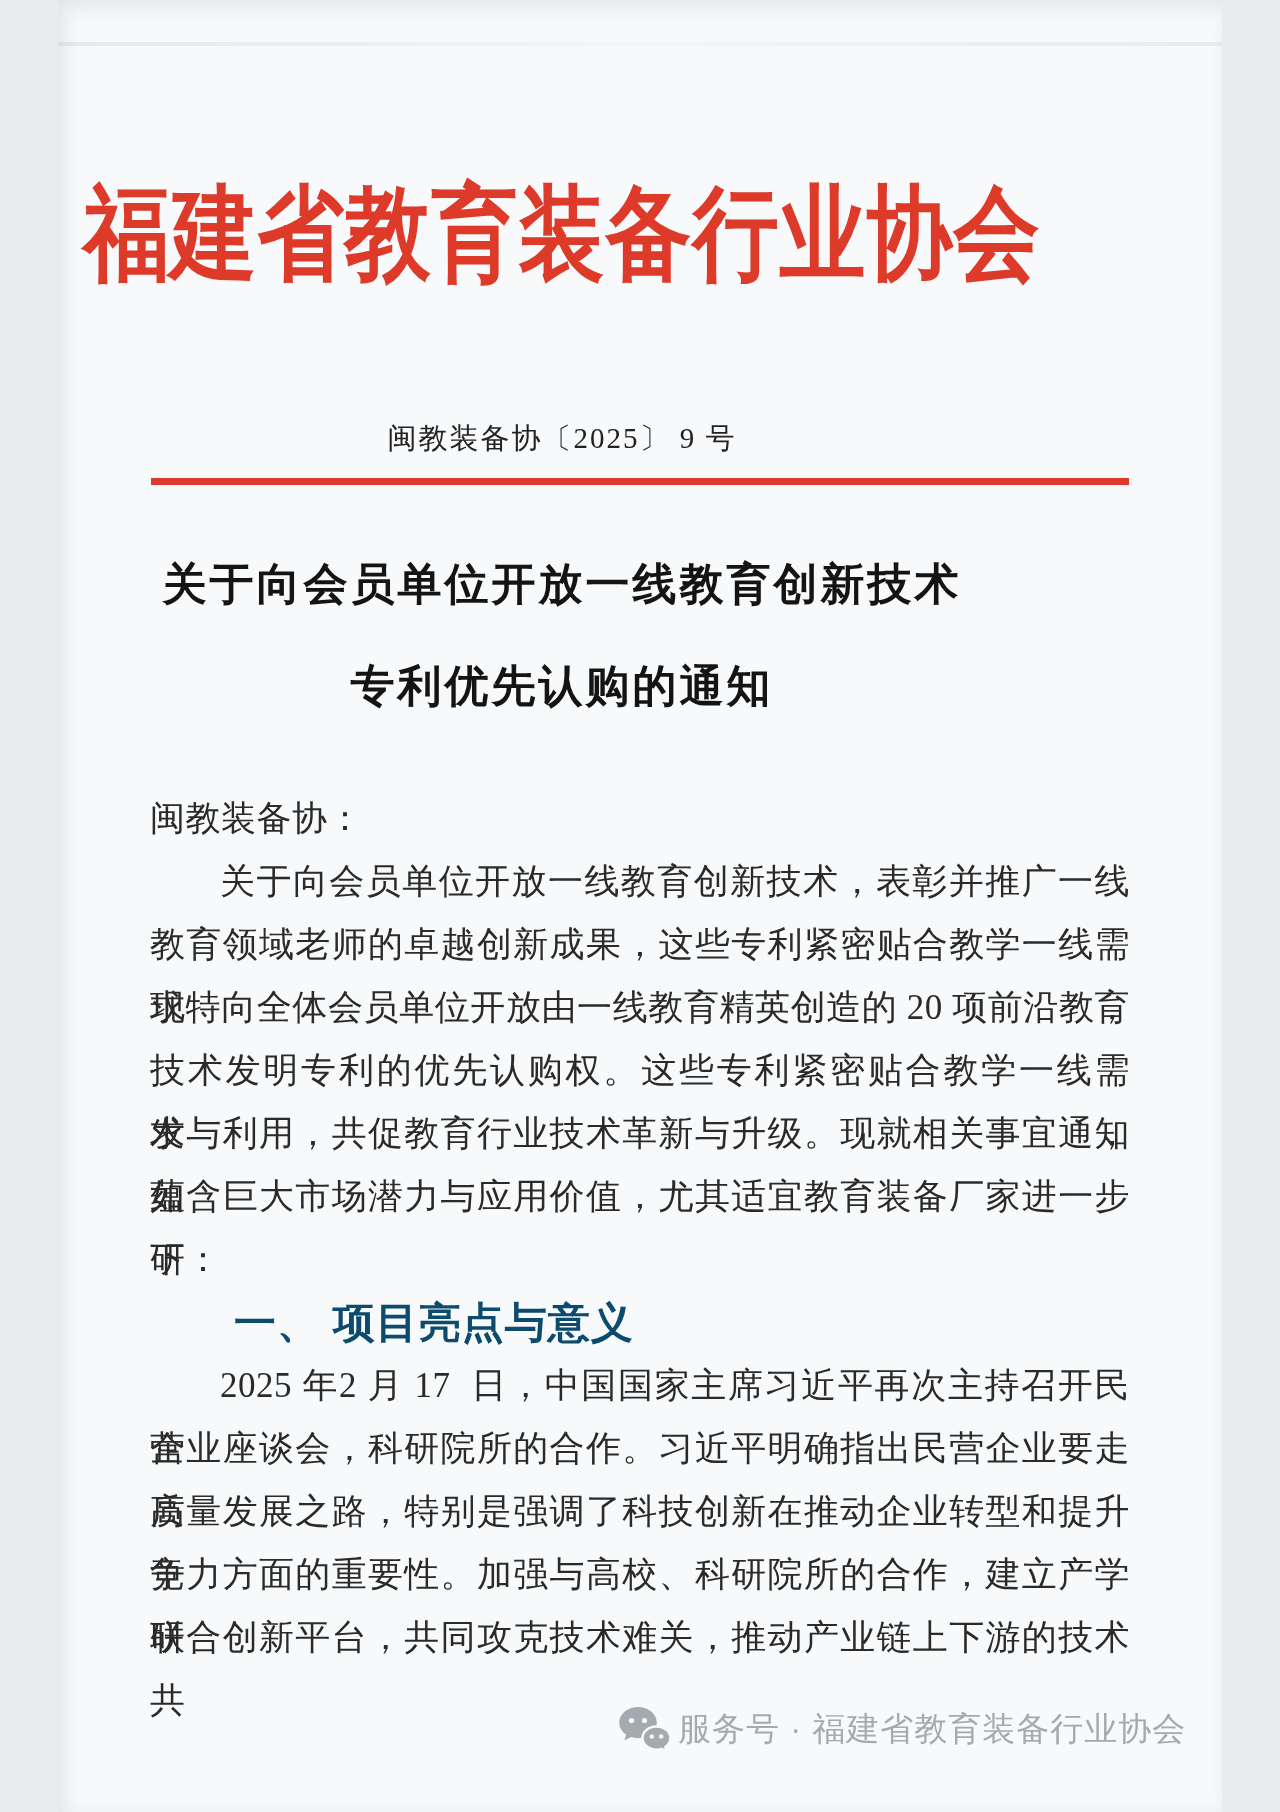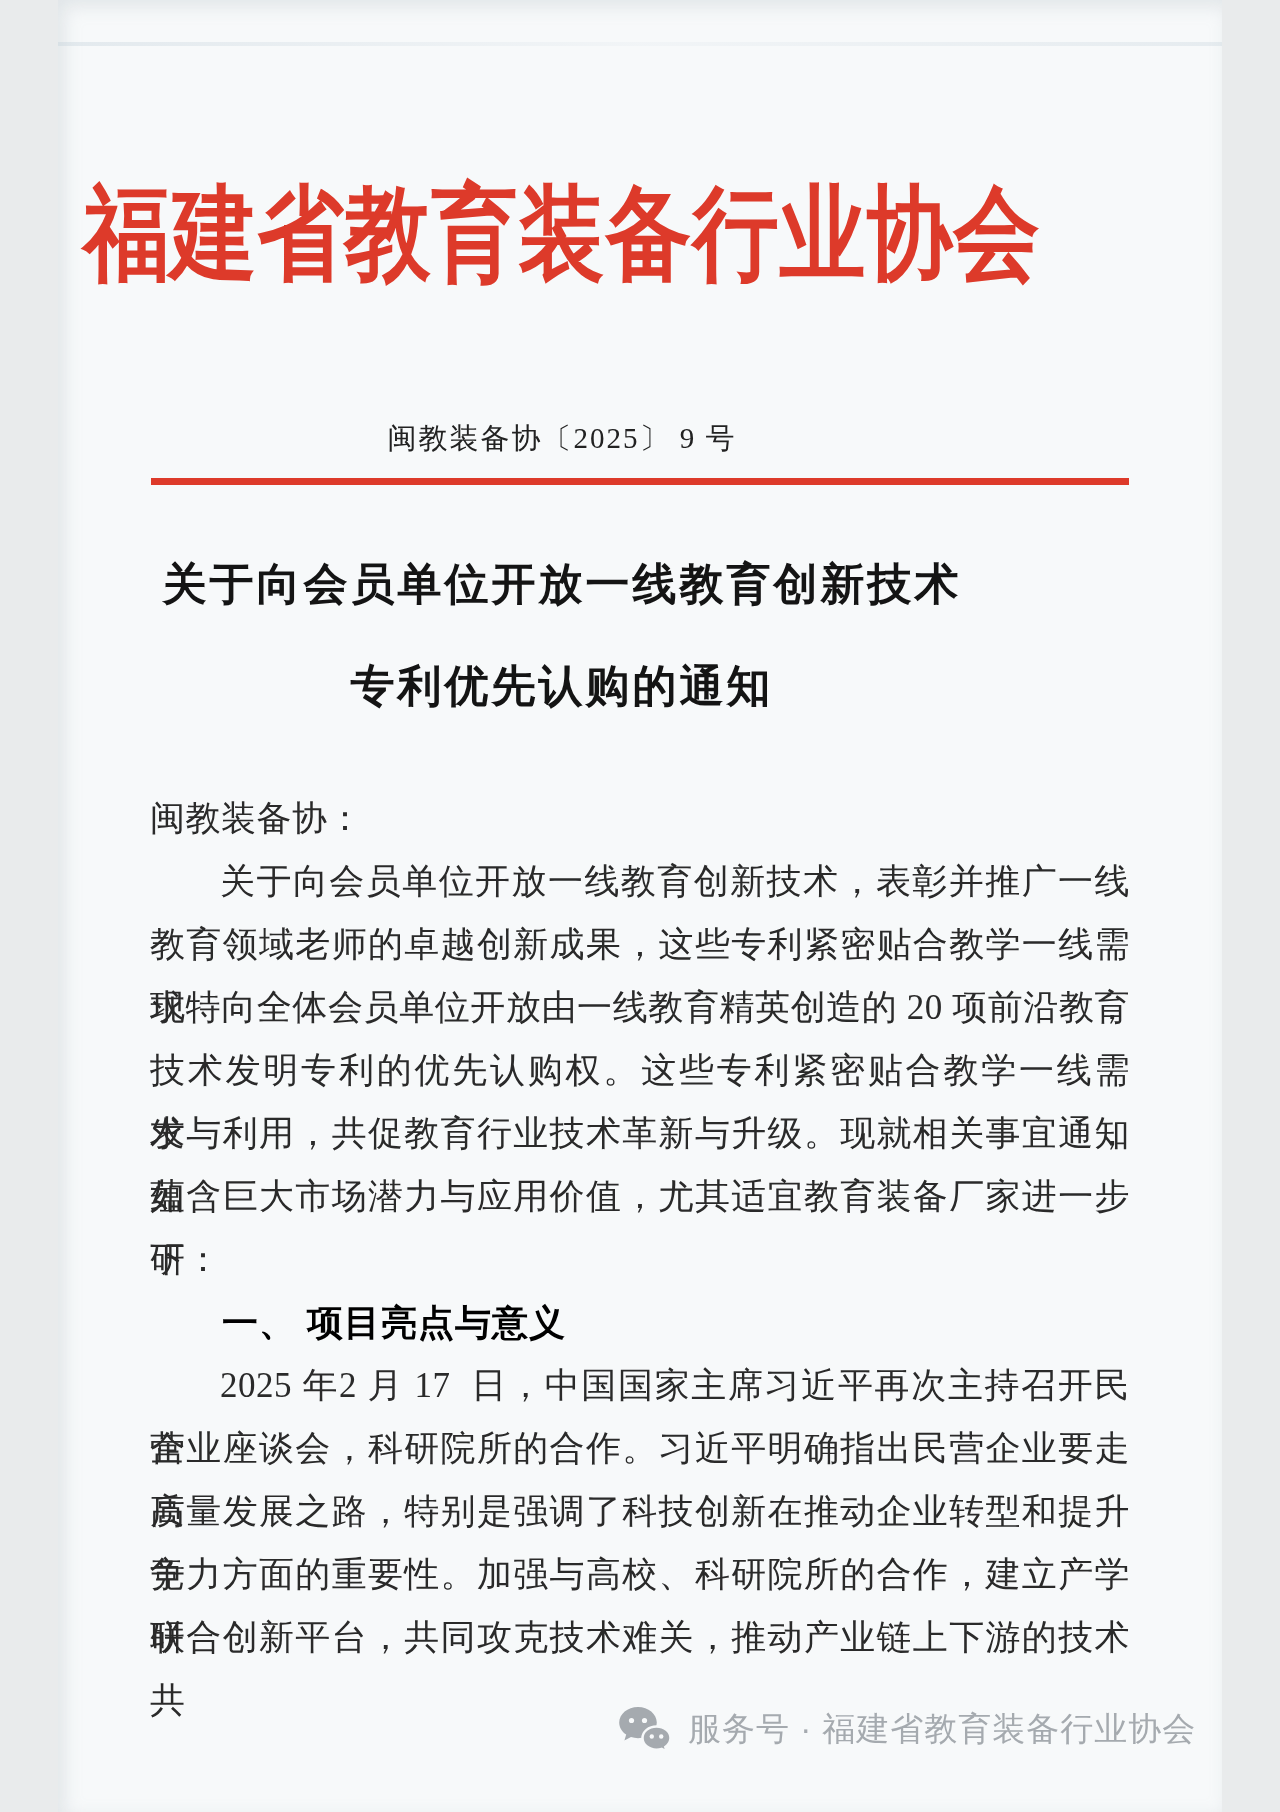--- a/index.html
+++ b/index.html
@@ -70,28 +70,28 @@
   }
   .line { height:63px; white-space:pre-wrap; }
   .line.j { text-align:justify; text-align-last:justify; }
   .line.indent { text-indent:2em; }
   .salutation { height:63px; }
   .section-heading {
     height:63px;
     text-indent:2em;
     font-weight:700;
     font-family:"Liberation Sans","DejaVu Sans",sans-serif;
-    font-size:36px;
-    color:#000000;
+    font-size:42px;
+    color:#0c4a6e;
     letter-spacing:1px;
   }
   .footer {
     position:absolute;
     top:1706px; left:560px;
-    display:flex; align-items:flex-end; gap:16px;
+    display:flex; align-items:flex-end; gap:6px;
   }
   .footer-label {
     font-family:"Liberation Sans","DejaVu Sans",sans-serif;
     font-size:33px;
     color:var(--footer-gray);
     letter-spacing:1px;
     white-space:nowrap;
   }
   .wechat-icon { display:block; }
 </style>

